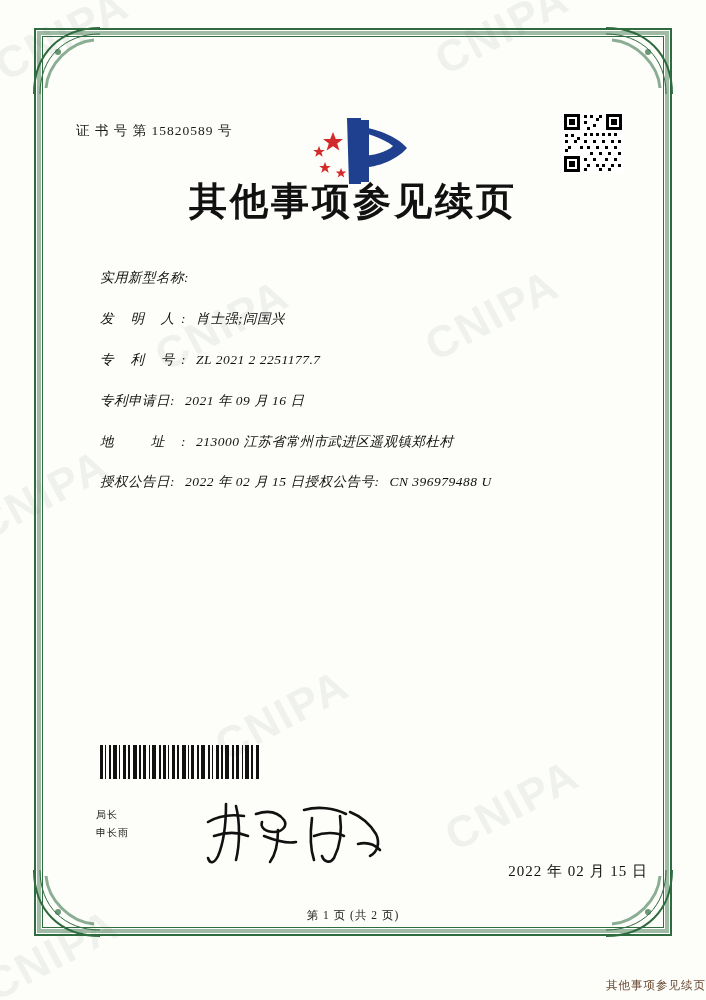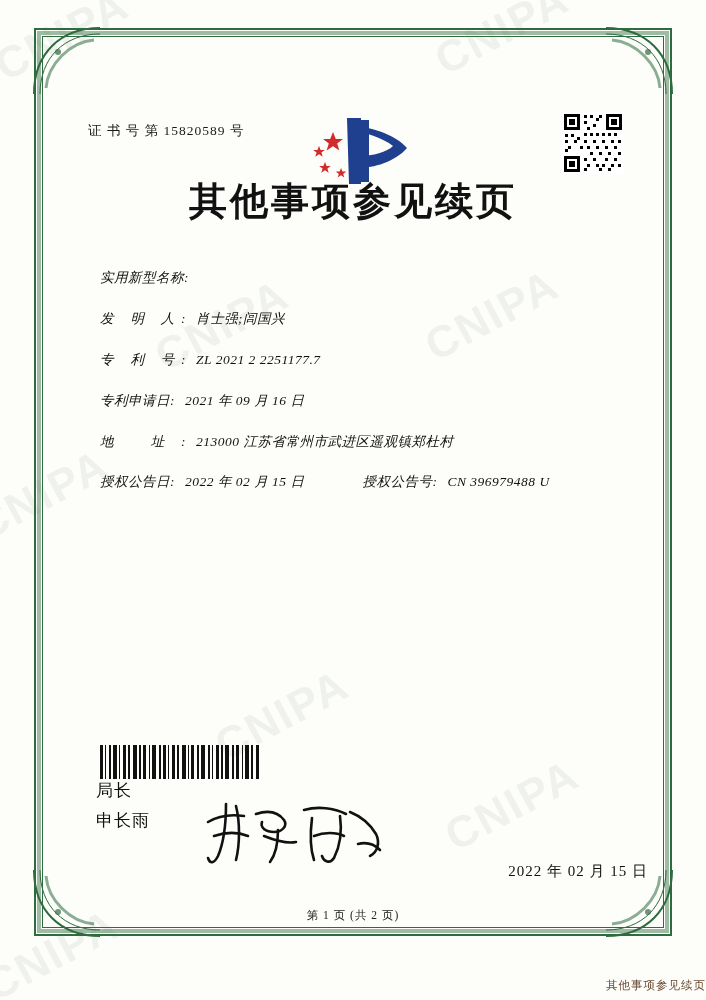--- a/index.html
+++ b/index.html
@@ -77,21 +77,21 @@
     position: absolute;
     left: 60px;
     top: 50px;
     width: 586px;
   }
 
   .cert-no {
     font-size: 13.5px;
     color: #1a1a1a;
     letter-spacing: 1px;
-    margin-left: 28px;
+    margin-left: 16px;
     margin-top: 72px;
   }
 
   
   .logo {
     position: absolute;
     left: 243px;
     top: 62px;
     width: 130px;
     height: 78px;
@@ -142,21 +142,20 @@
     text-align-last: justify;
   }
   .f-value {
     margin-left: 10px;
     letter-spacing: 0.5px;
   }
   .field.dual {
     justify-content: flex-start;
   }
   .f-right {
-    margin-left: 58px;
     display: flex;
     align-items: flex-end;
   }
 
   .paragraphs {
     margin-top: 30px;
     padding-left: 32px;
     padding-right: 28px;
     font-size: 13px;
     line-height: 1.95;
@@ -181,22 +180,22 @@
   .barcode i {
     display: block;
     background: #111;
     height: 100%;
   }
 
   
   .sig-block {
     position: absolute;
     left: 96px;
-    top: 776px;
-    font-size: 17px;
+    top: 806px;
+    font-size: 10px;
     line-height: 1.75;
     color: #111;
     letter-spacing: 1px;
   }
   .signature {
     position: absolute;
     left: 200px;
     top: 792px;
     width: 190px;
     height: 80px;

